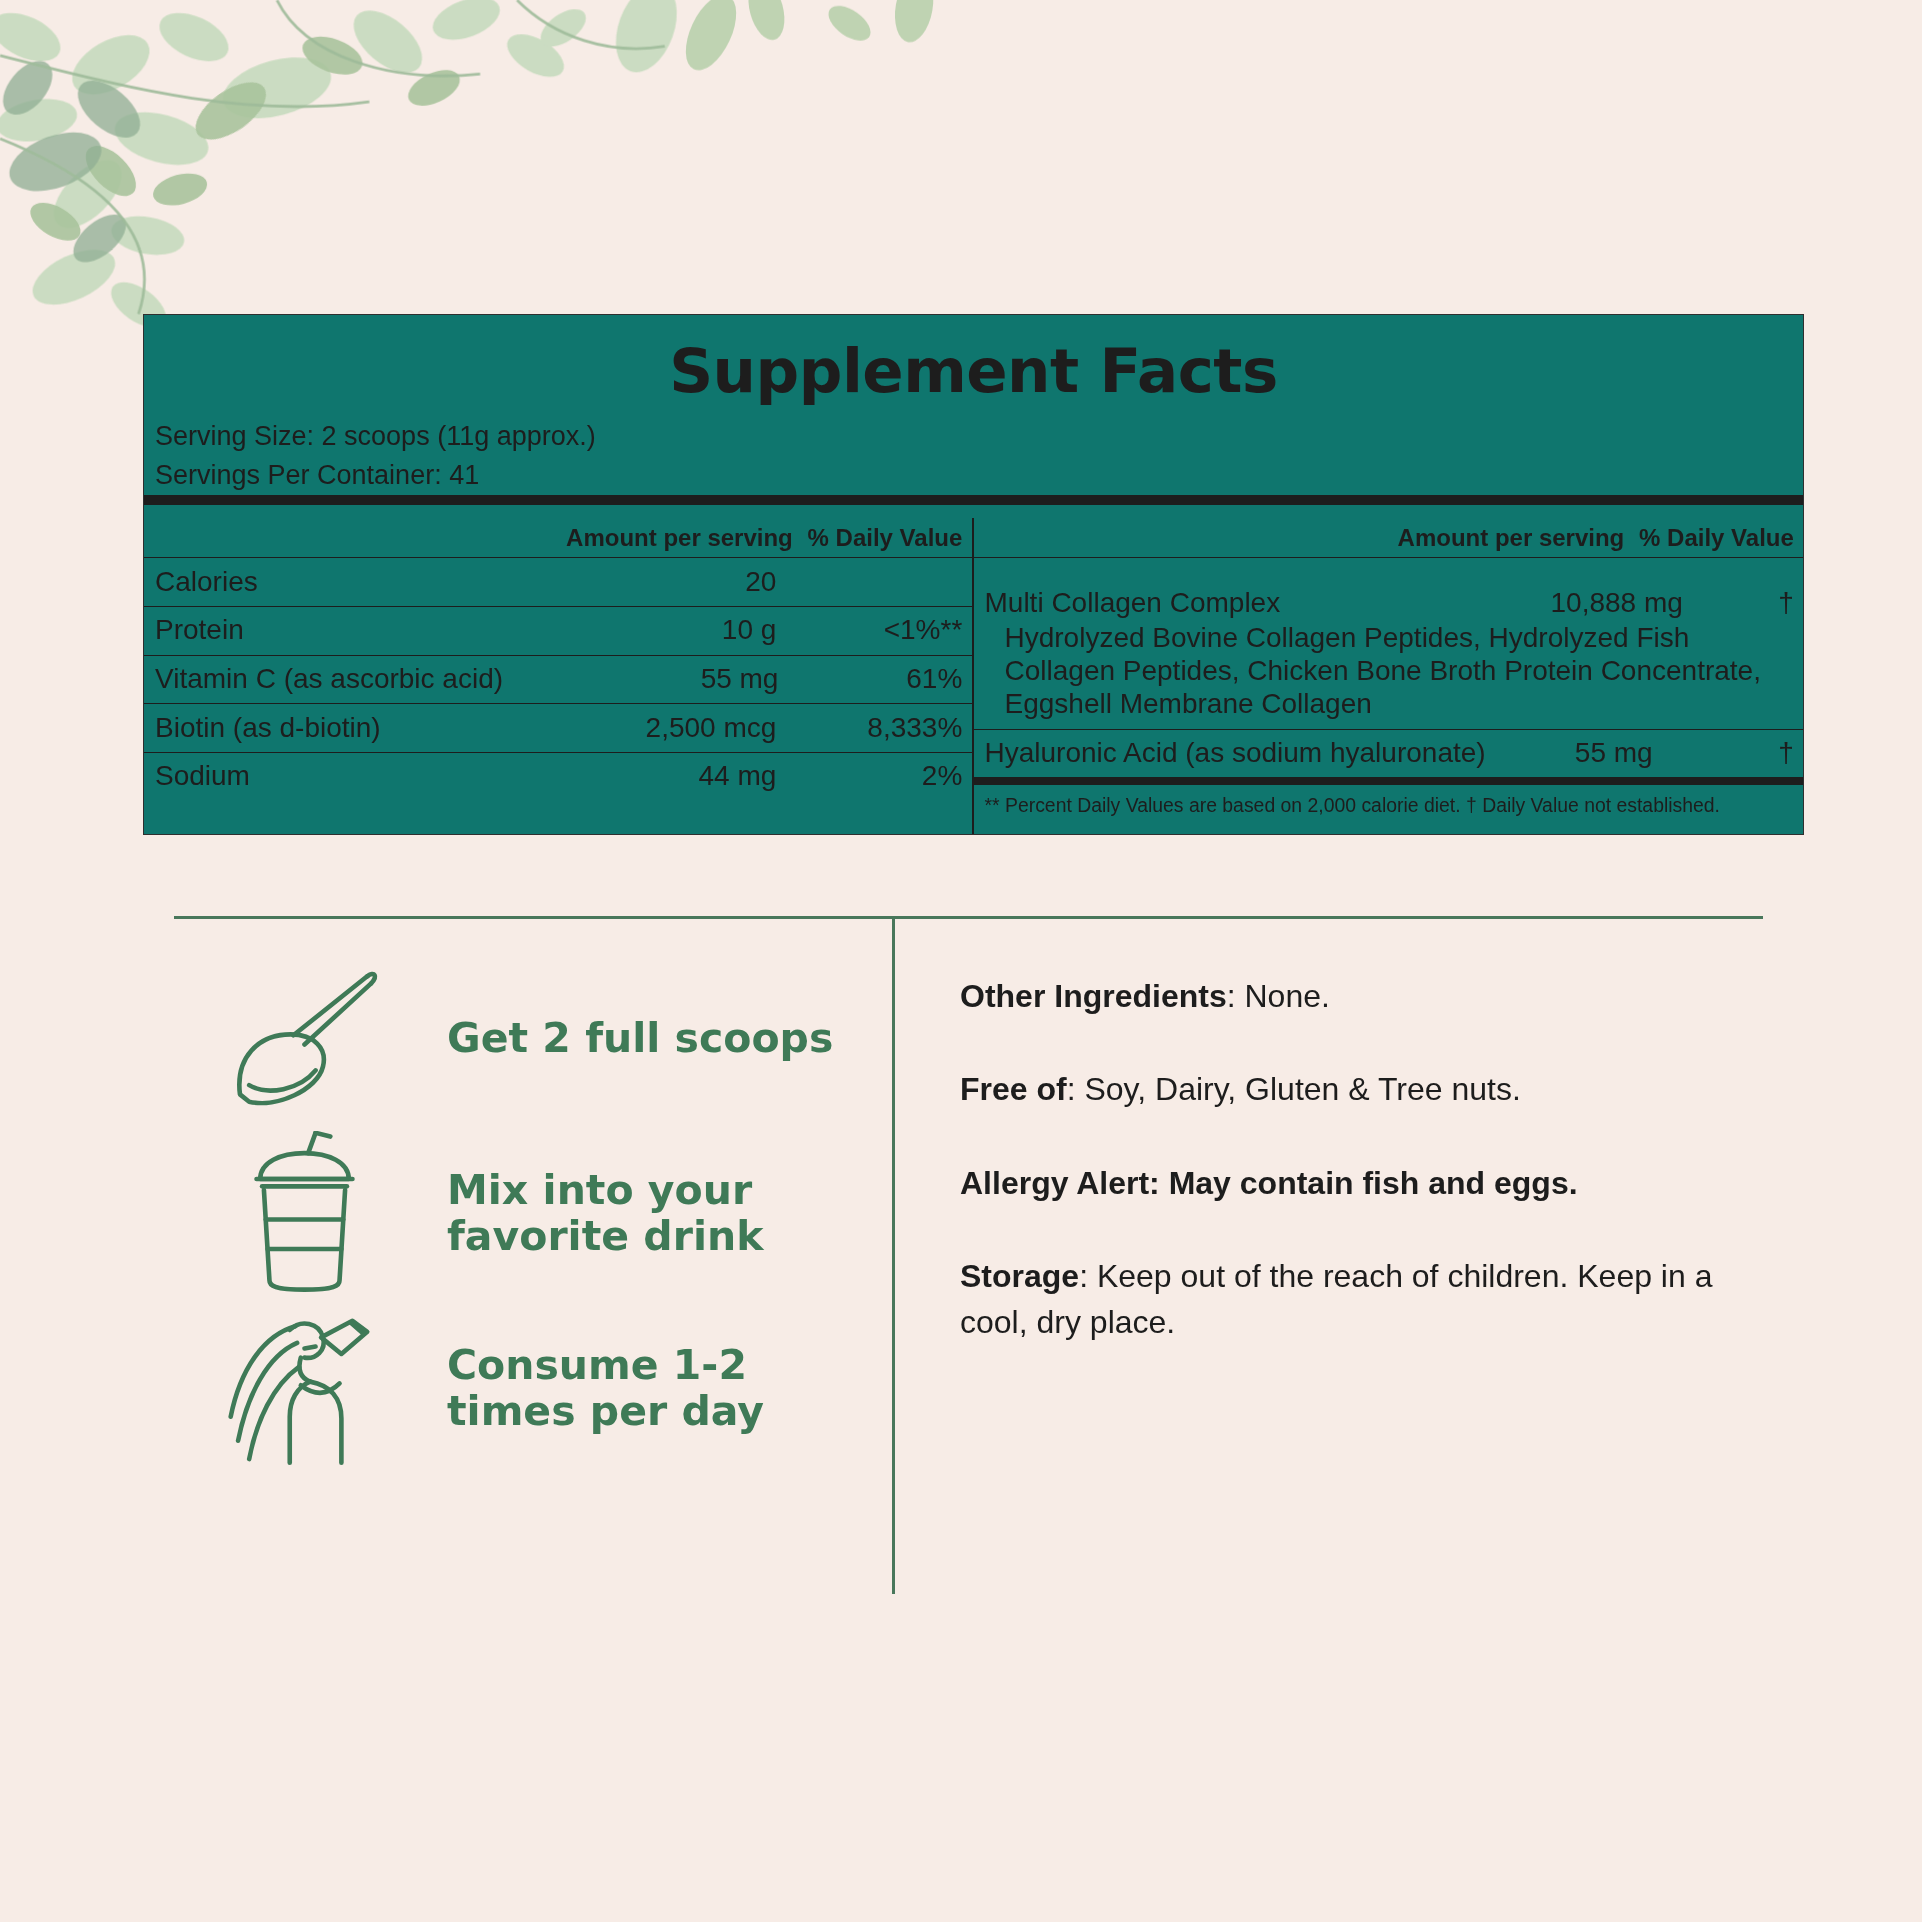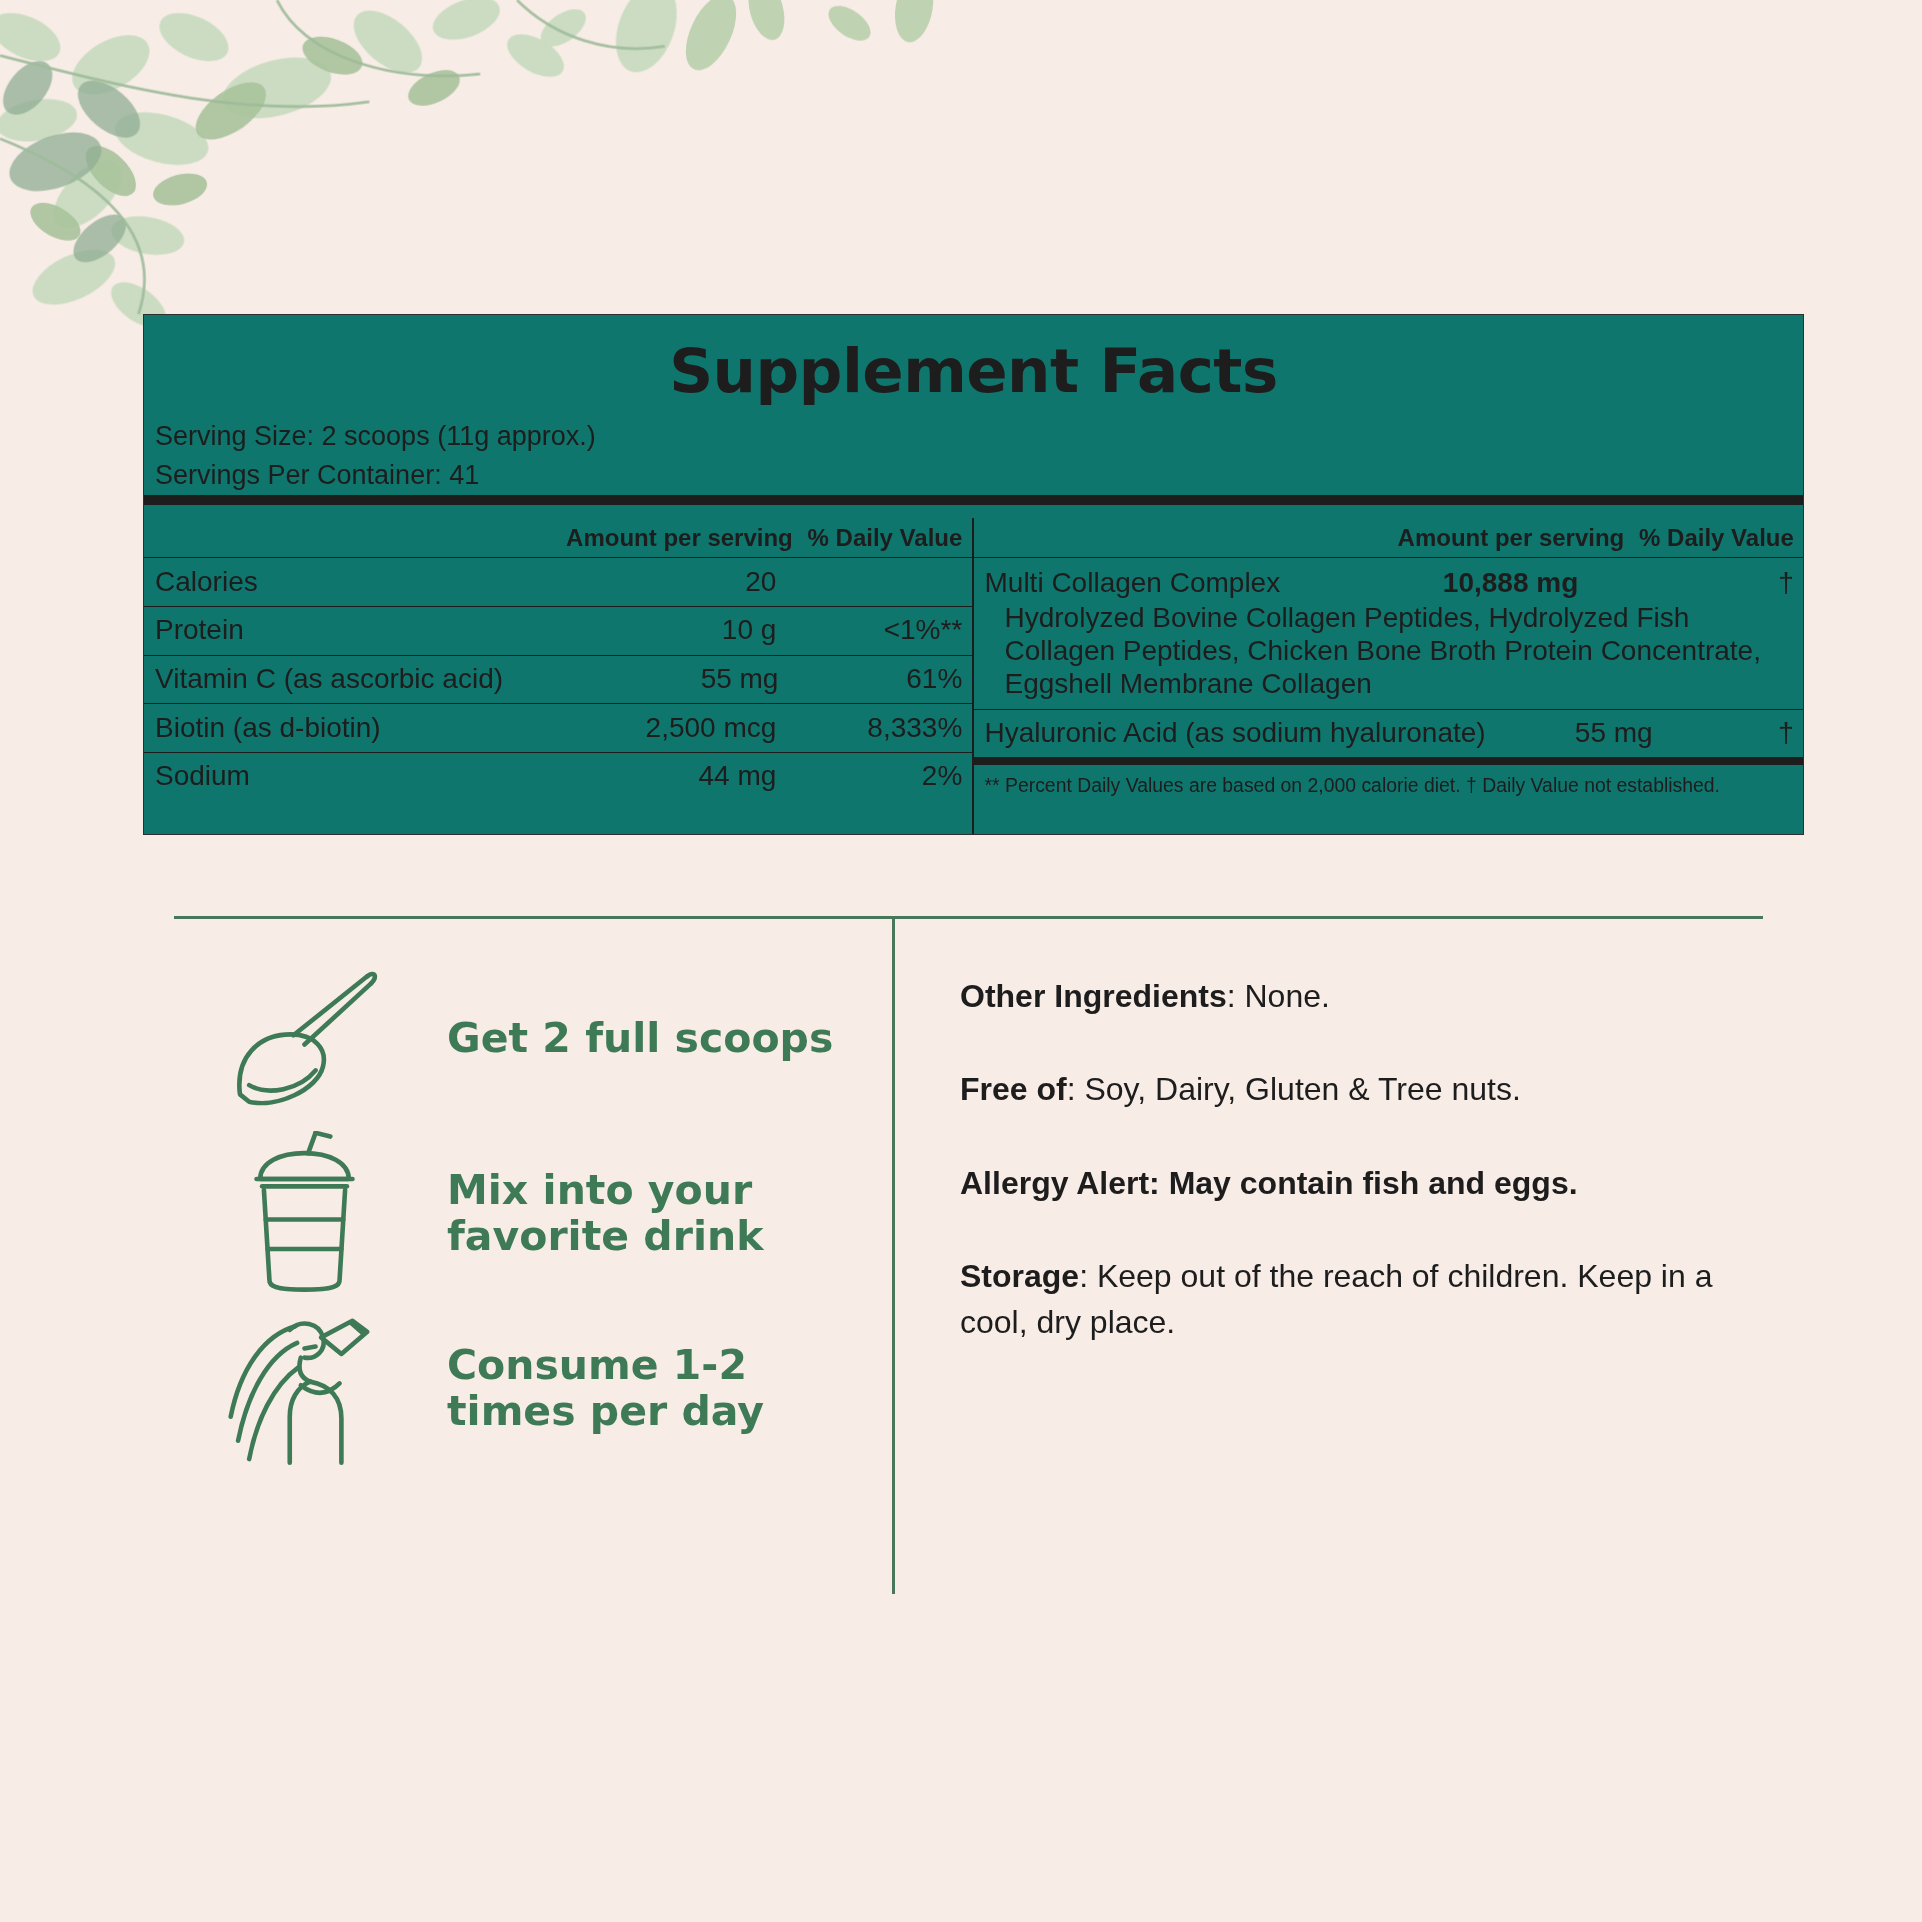--- a/index.html
+++ b/index.html
@@ -87,23 +87,24 @@
 
   .complex {
     font-size: 28px;
     color: #1d1d1d;
     padding: 7.4px 9.2px 9.2px 11px;
     line-height: 1.18;
   }
   .complex-head {
     display: flex;
     align-items: baseline;
+    margin-top: 20px;
   }
   .complex-head .nm { flex: 1 1 auto; }
-  .complex-head .amt { width: 240px; text-align: left; font-weight: bold; }
+  .complex-head .amt { width: 240px; text-align: right; }
   .complex-head .dv { width: 111px; text-align: right; }
   .complex-sub {
     margin-left: 20px;
     margin-top: 1.8px;
   }
   .footnote {
     font-size: 19.4px;
     color: #1d1d1d;
     padding: 7.4px 9.2px 9.2px 11px;
     line-height: 1.3;

